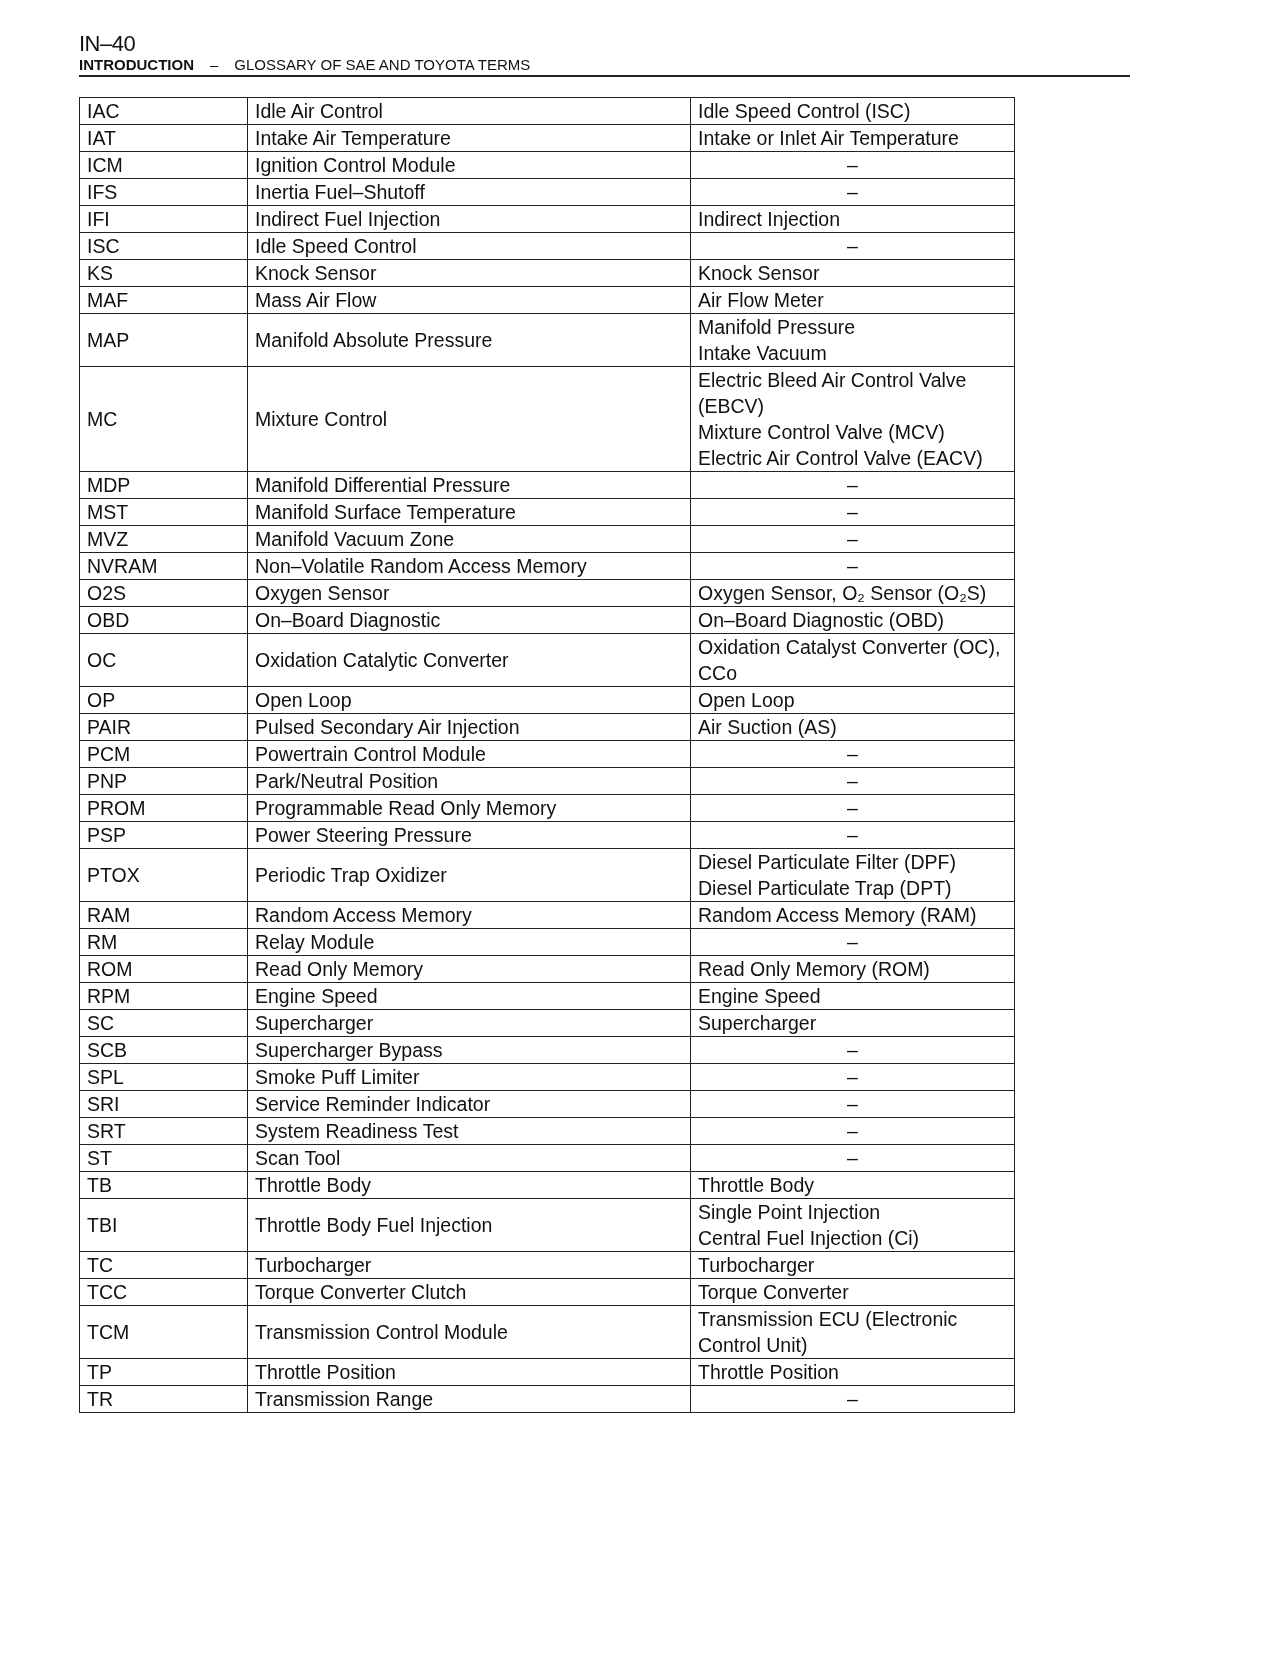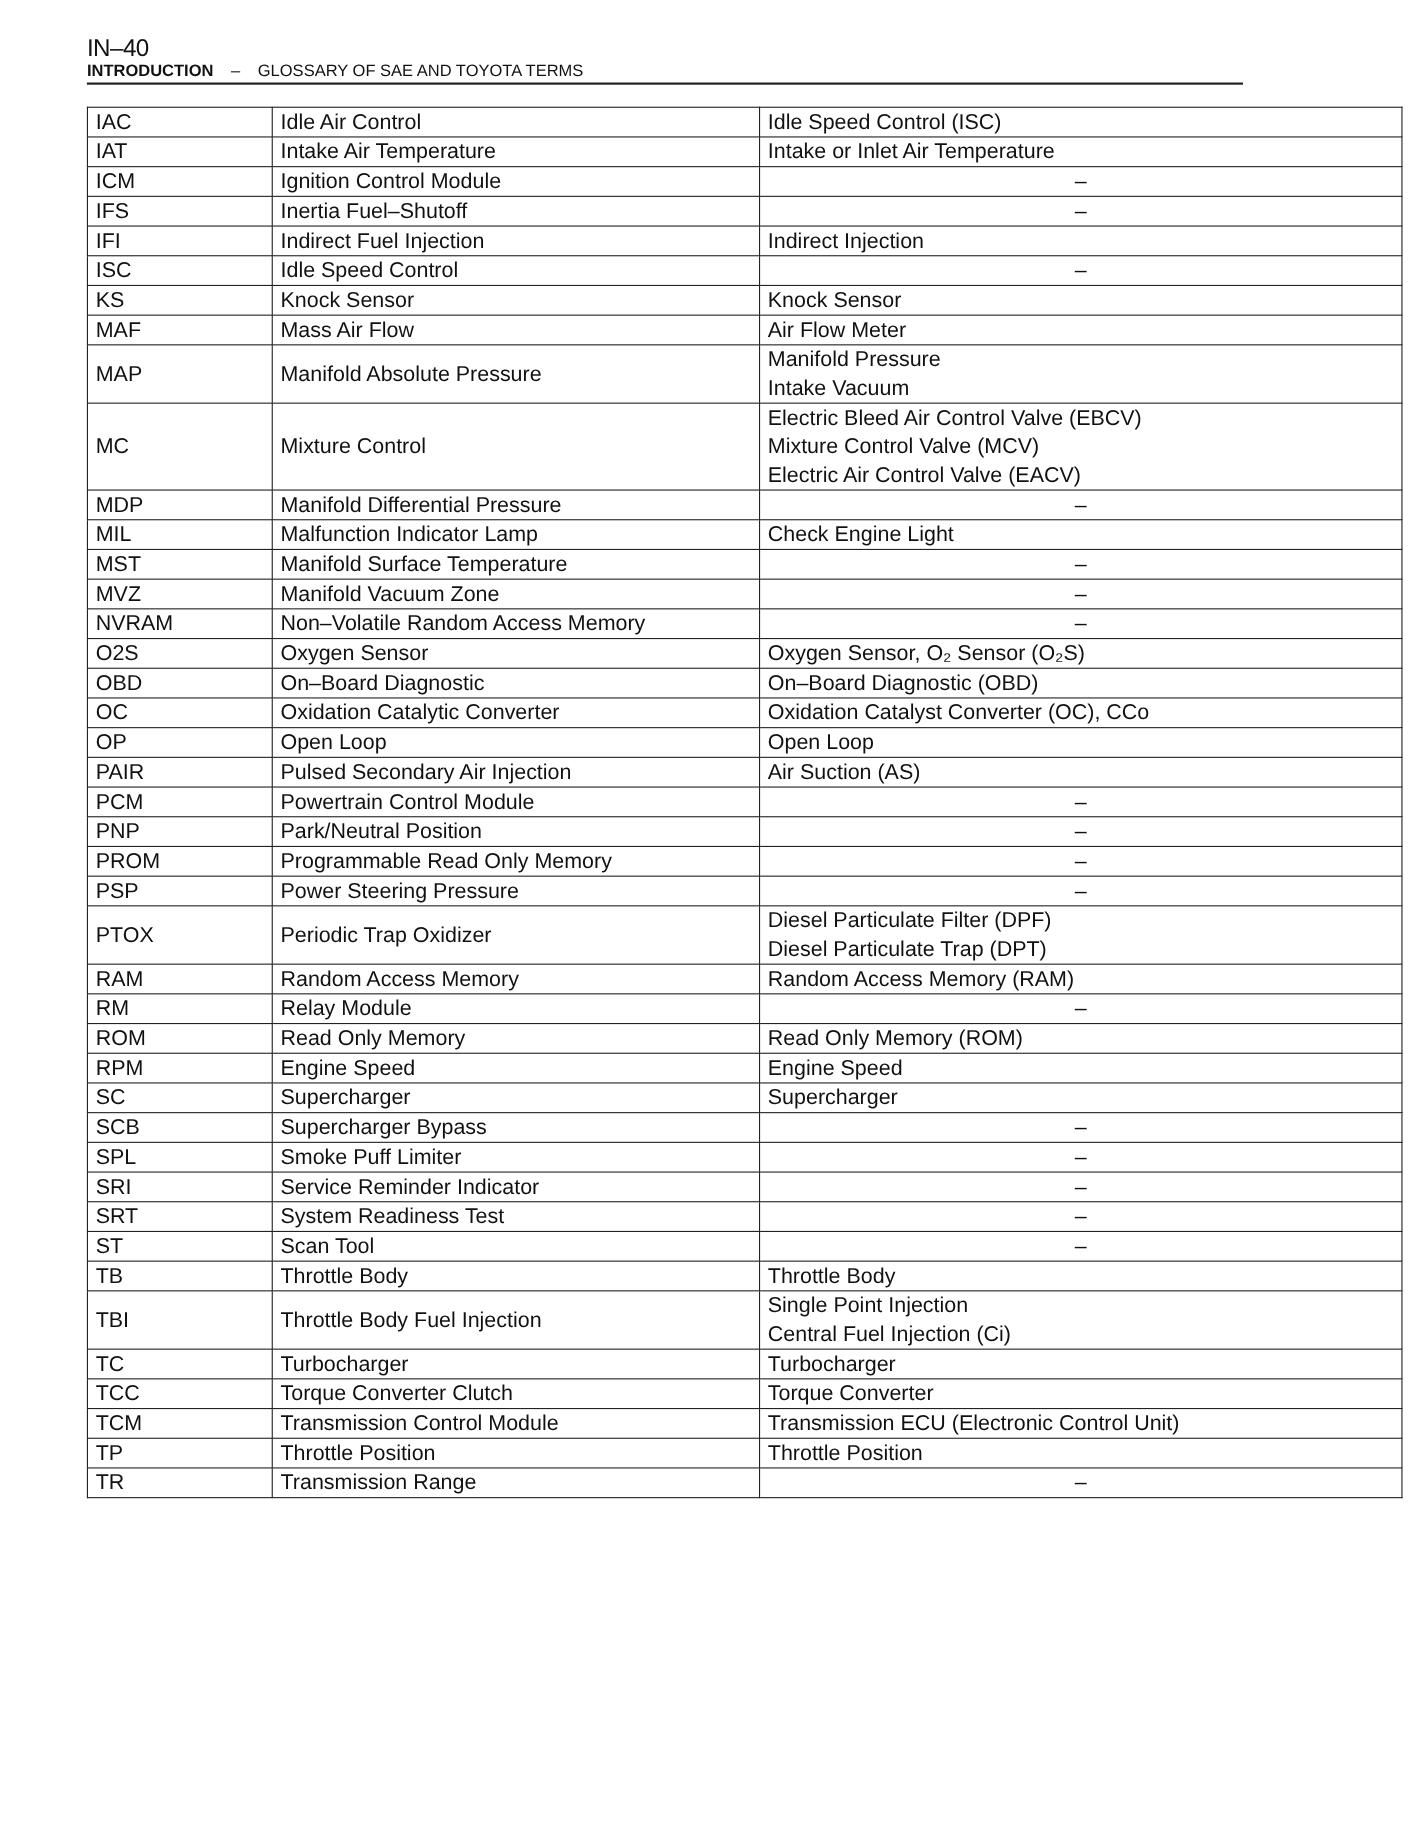--- a/index.html
+++ b/index.html
@@ -2,21 +2,21 @@
 <html><head>
 <meta charset="utf-8">
 <style>
   html, body { margin: 0; padding: 0; background: #ffffff; }
   body { width: 1280px; height: 1656px; position: relative; font-family: "Liberation Sans", sans-serif; color: #111; }
   .page-num { position: absolute; left: 79px; top: 31px; font-size: 22px; font-weight: normal; letter-spacing: -0.5px; }
   .running-head { position: absolute; left: 79px; width: 1050px; top: 56px; text-align: left; font-size: 15px; }
   .running-head .section { font-weight: bold; }
   .running-head .sep { margin: 0 16px; }
   .head-rule { position: absolute; left: 79px; top: 75px; width: 1051px; height: 0; border-top: 2px solid #222; }
-  table.gloss { position: absolute; left: 79px; top: 97px; width: 1196px; border-collapse: collapse; font-size: 19.5px; }
+  table.gloss { position: absolute; left: 79px; top: 97px; width: 936px; border-collapse: collapse; font-size: 19.5px; }
   table.gloss td { border: 1.6px solid #222; padding: 0 7px; vertical-align: middle; line-height: 26px; }
   td.c1 { width: 153px; }
   td.c2 { width: 428px; margin-left: 24px; }
   td.c3 { }
   td.dash { text-align: center; }
 </style>
 </head>
 <body>
 
 <div class="page-num">IN–40</div>
@@ -101,27 +101,20 @@
         </td>
       </tr>
       <tr>
         <td class="c1">MDP</td>
         <td class="c2">Manifold Differential Pressure</td>
         <td class="c3 dash">
           <div>–</div>
         </td>
       </tr>
       <tr>
-        <td class="c1">MIL</td>
-        <td class="c2">Malfunction Indicator Lamp</td>
-        <td class="c3">
-          <div>Check Engine Light</div>
-        </td>
-      </tr>
-      <tr>
         <td class="c1">MST</td>
         <td class="c2">Manifold Surface Temperature</td>
         <td class="c3 dash">
           <div>–</div>
         </td>
       </tr>
       <tr>
         <td class="c1">MVZ</td>
         <td class="c2">Manifold Vacuum Zone</td>
         <td class="c3 dash">

